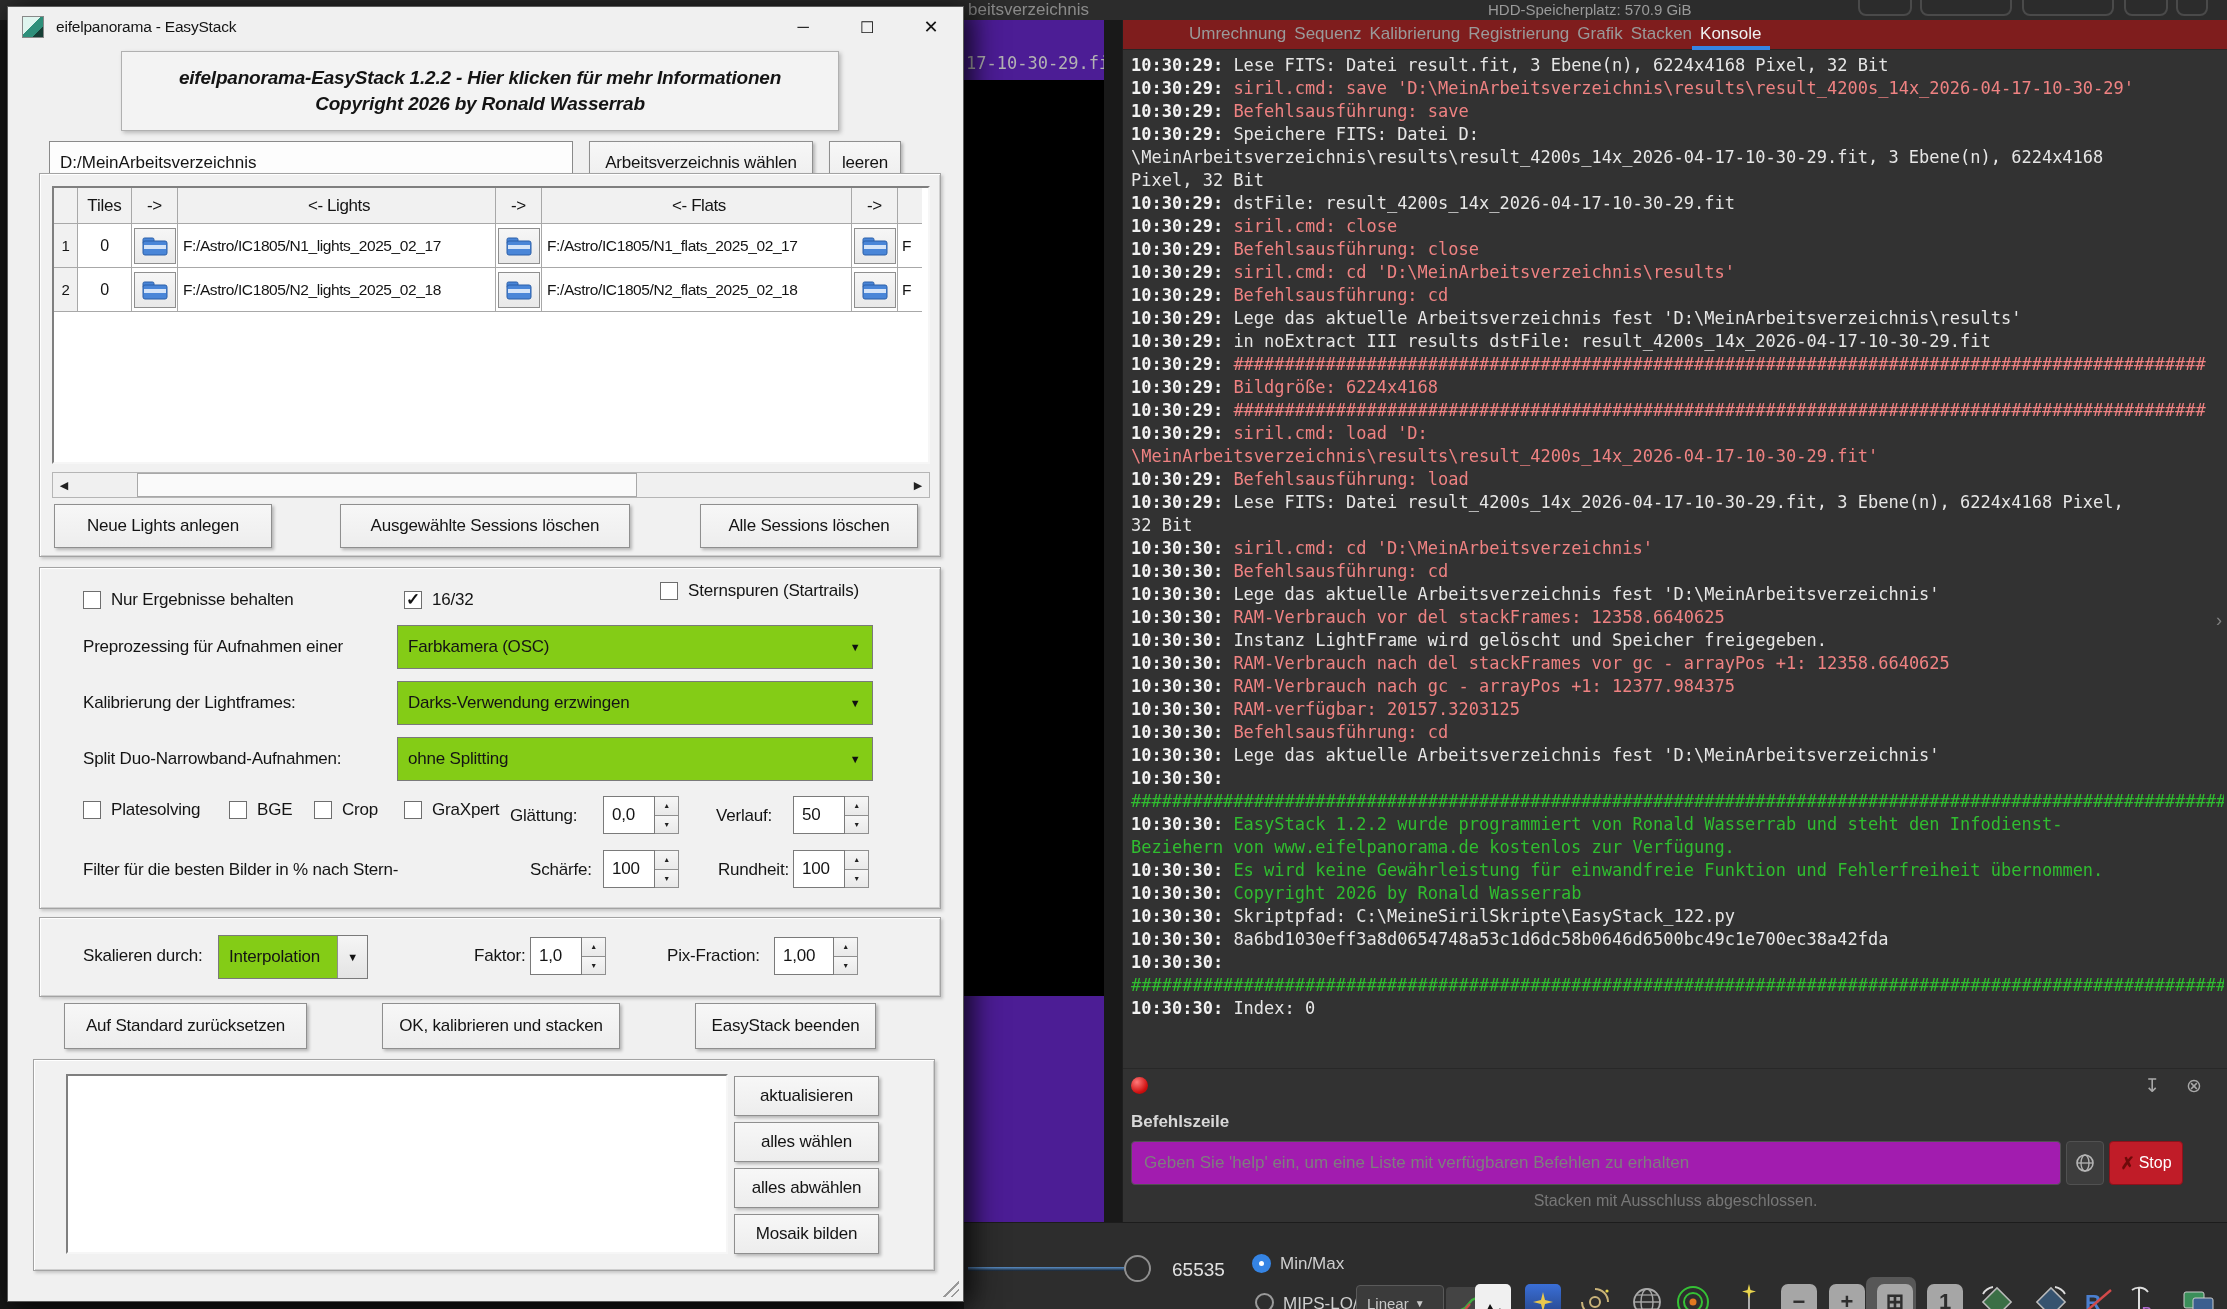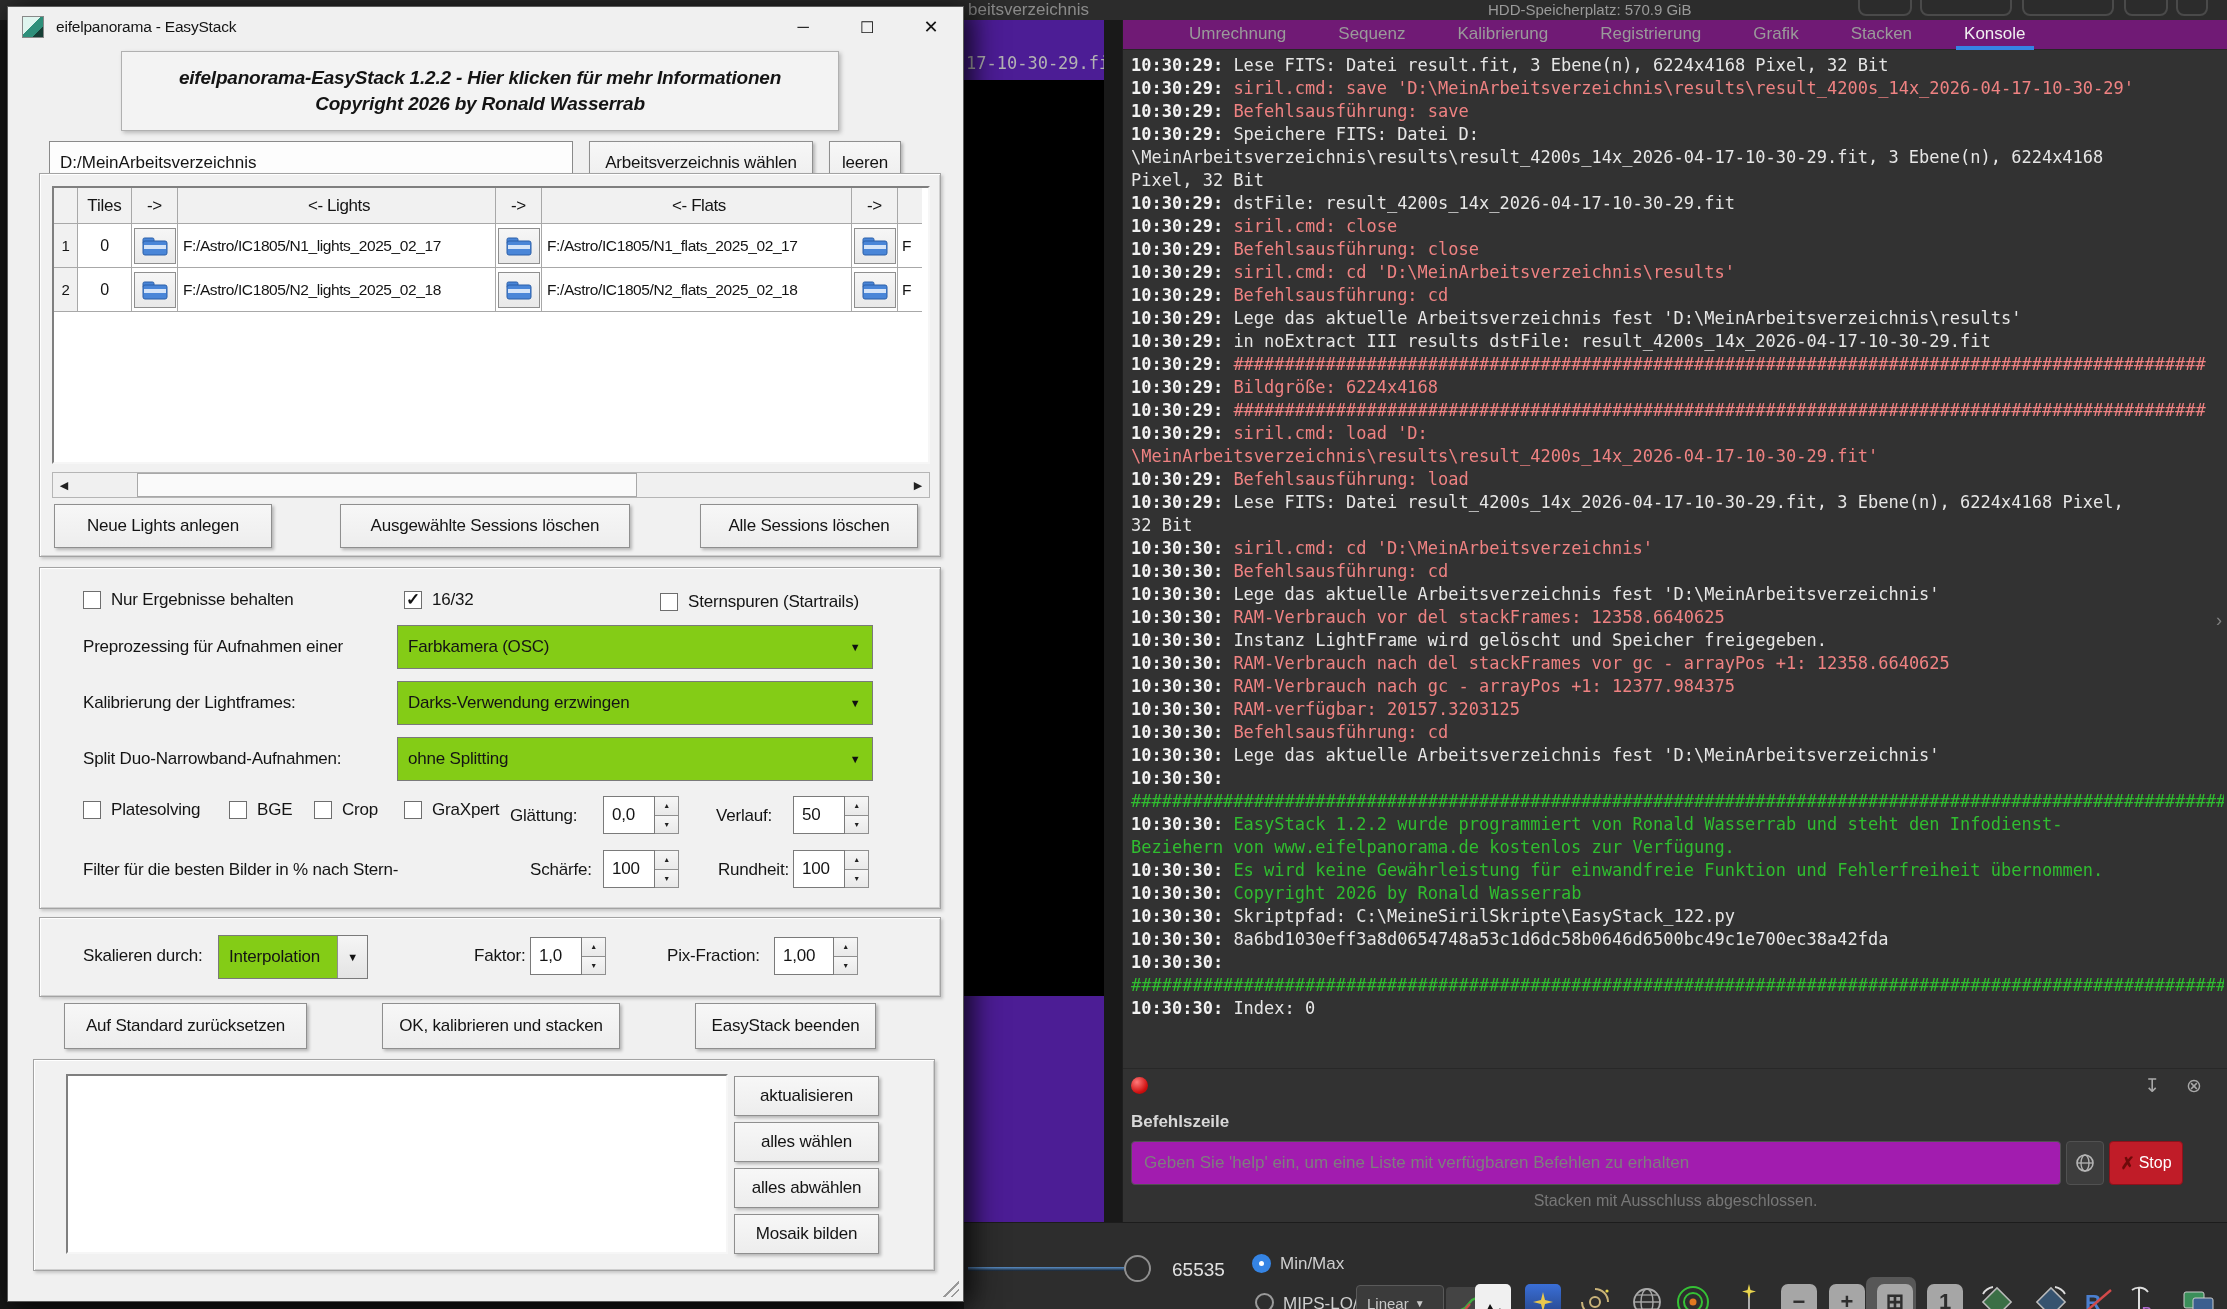--- a/index.html
+++ b/index.html
@@ -10,21 +10,21 @@
   #topbar { position:absolute; left:0; top:0; width:2227px; height:20px; background:#2c2c2c; color:#8f8f8f; }
   #topbar .partial { position:absolute; left:968px; top:0px; font-size:17px; color:#8a8a8a; white-space:nowrap; }
   #topbar .hdd { position:absolute; left:1488px; top:1px; font-size:15px; color:#9a9a9a; white-space:nowrap; }
   .topbtn { position:absolute; top:-12px; height:28px; border:2px solid #4a4a4a; border-radius:8px; }
 
   #strip { position:absolute; left:964px; top:20px; width:140px; height:1289px; background:#4c1d95; overflow:hidden; }
   #strip .fname { position:absolute; left:2px; top:33px; font-family:"DejaVu Sans Mono", monospace; font-size:17px; color:#b3b3b3; white-space:nowrap; }
   #strip .imgarea { position:absolute; left:0; top:60px; width:158px; height:916px; background:#000; }
 
   #rightpanel { position:absolute; left:1122px; top:20px; width:1105px; height:1289px; background:#323232; border-left:1px solid #1e1e1e; }
-  #tabbar { position:absolute; left:0; top:0; width:1105px; height:30px; background:#701a75; border-bottom:1px solid #262626; display:flex; align-items:center; padding-left:62px; gap:44px; }
+  #tabbar { position:absolute; left:0; top:0; width:1105px; height:30px; background:#7f1d1d; border-bottom:1px solid #262626; display:flex; align-items:center; padding-left:62px; }
   .tab { font-size:17px; color:#9a9a9a; position:relative; height:30px; line-height:28px; padding:0 4px; cursor:default; }
   .tab.active { color:#f0f0f0; }
   .tab.active::after { content:""; position:absolute; left:-4px; right:-4px; bottom:0; height:4px; background:#3584e4; }
 
   #console { position:absolute; left:0; top:30px; width:1105px; height:1018px; overflow:hidden; padding:4px 4px 0 8px; background:#323232; }
   .cl { font-family:"DejaVu Sans Mono", monospace; font-size:17px; line-height:23px; white-space:pre-wrap; overflow-wrap:anywhere; }
   .cl.nw { white-space:pre; overflow:hidden; }
   .cl .ts { font-weight:bold; color:#f2f2f2; }
   .cl .w { color:#e6e6e6; }
   .cl .r { color:#ef8282; }
@@ -444,21 +444,21 @@
 
     <div class="gbox" id="boxB">
         <div class="cbwrap" style="left:43px;top:22px;">
    <div class="cb "></div>
           <span>Nur Ergebnisse behalten</span>
         </div>
         <div class="cbwrap" style="left:364px;top:22px;">
    <div class="cb checked"></div>
           <span>16/32</span>
         </div>
-        <div class="cbwrap" style="left:620px;top:24px;">
+        <div class="cbwrap" style="left:620px;top:13px;">
    <div class="cb "></div>
           <span>Sternspuren (Startrails)</span>
         </div>
         <div class="optlabel" style="left:43px;top:69px;">Preprozessing für Aufnahmen einer</div>
    <div class="combo" style="left:357px;top:57px;width:476px;">
      <div class="val">Farbkamera (OSC)</div>
           <div class="carr">▼</div>
         </div>
         <div class="optlabel" style="left:43px;top:125px;">Kalibrierung der Lightframes:</div>
    <div class="combo" style="left:357px;top:113px;width:476px;">

